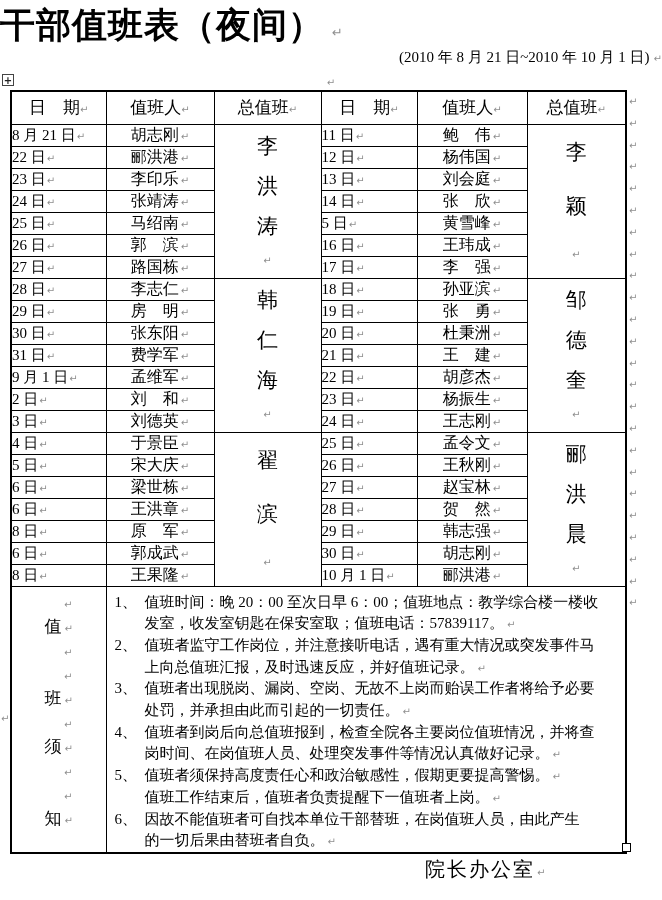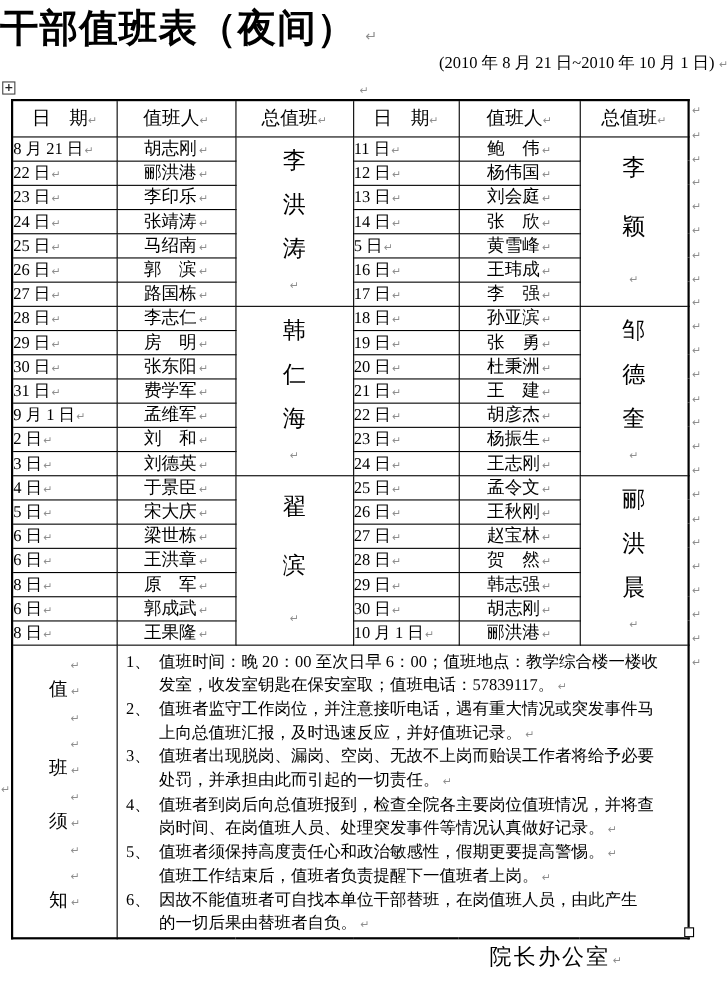--- a/index.html
+++ b/index.html
@@ -60,21 +60,21 @@
   .note-line .pmark{margin-left:3px;}
   
   .margin-marks{position:absolute;left:629px;top:97px;display:flex;flex-direction:column;}
   .margin-marks .pmark{height:21.8px;}
   .left-stray-mark{position:absolute;left:1px;top:714px;}
   .resize-handle{
     position:absolute;left:622px;top:843px;width:7px;height:7px;
     border:1px solid #000;background:#fff;
   }
   .signature-row{position:absolute;left:0;top:856px;width:100%;}
-  .signature{position:absolute;left:425px;top:0;font-size:20px;letter-spacing:2px;white-space:nowrap;margin-left:20px;}
+  .signature{position:absolute;left:425px;top:0;font-size:20px;letter-spacing:2px;white-space:nowrap;}
   .signature .pmark{margin-left:2px;letter-spacing:0;}
 </style>
 </head>
 <body>
 
 <div class="title-row">
   <h1>干部值班表（夜间）</h1><span class="pmark">↵</span>
 </div>
 
 <div class="subtitle-row">

